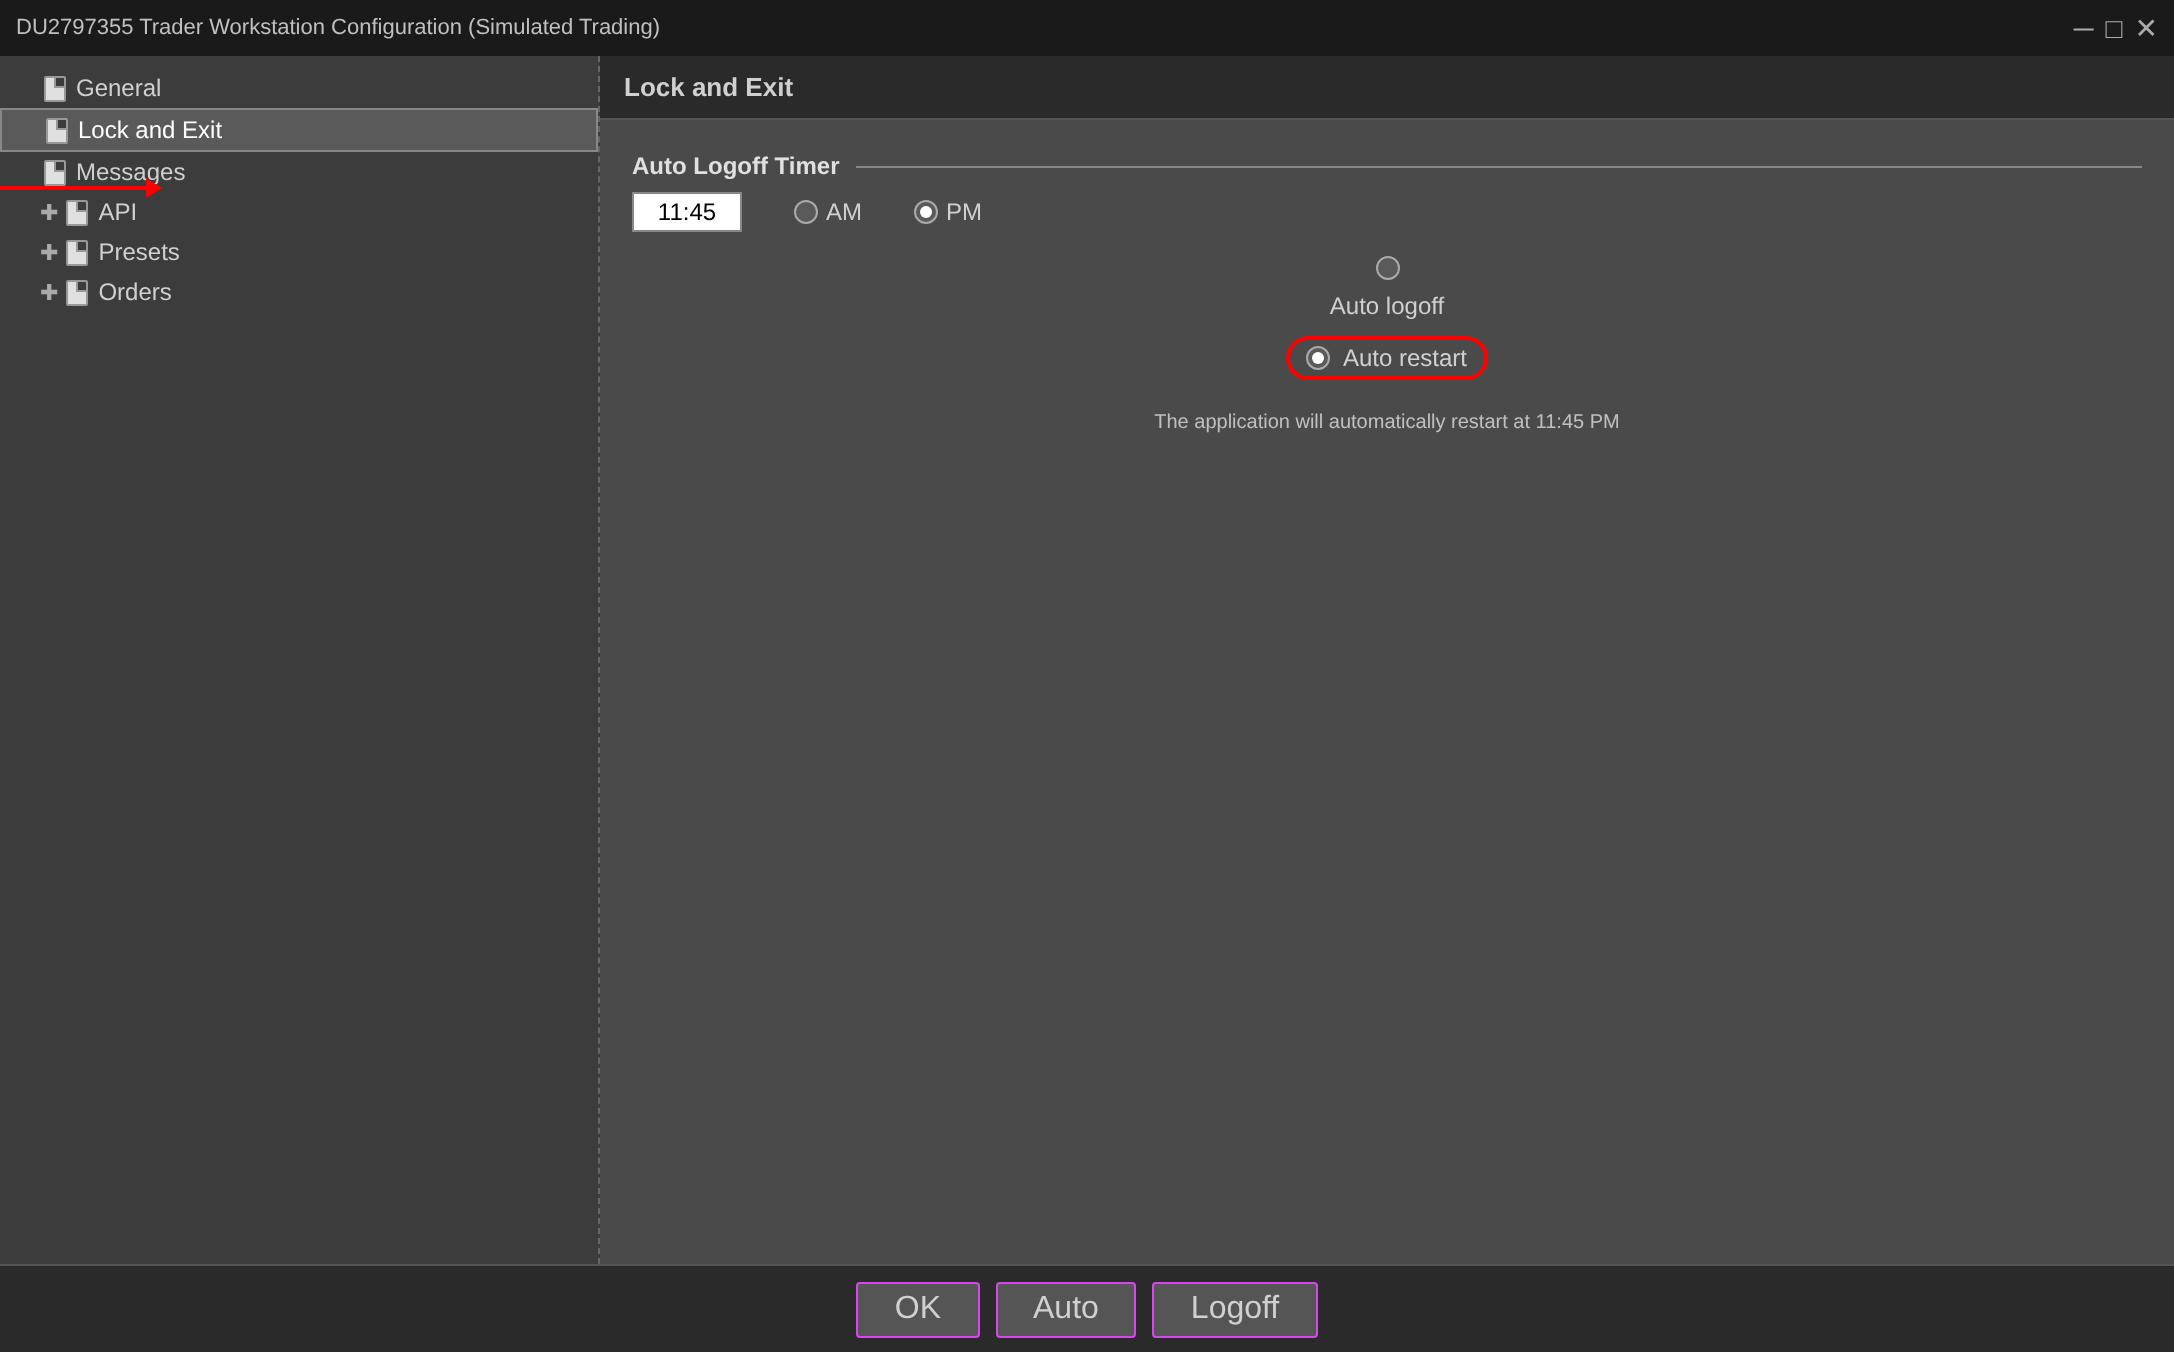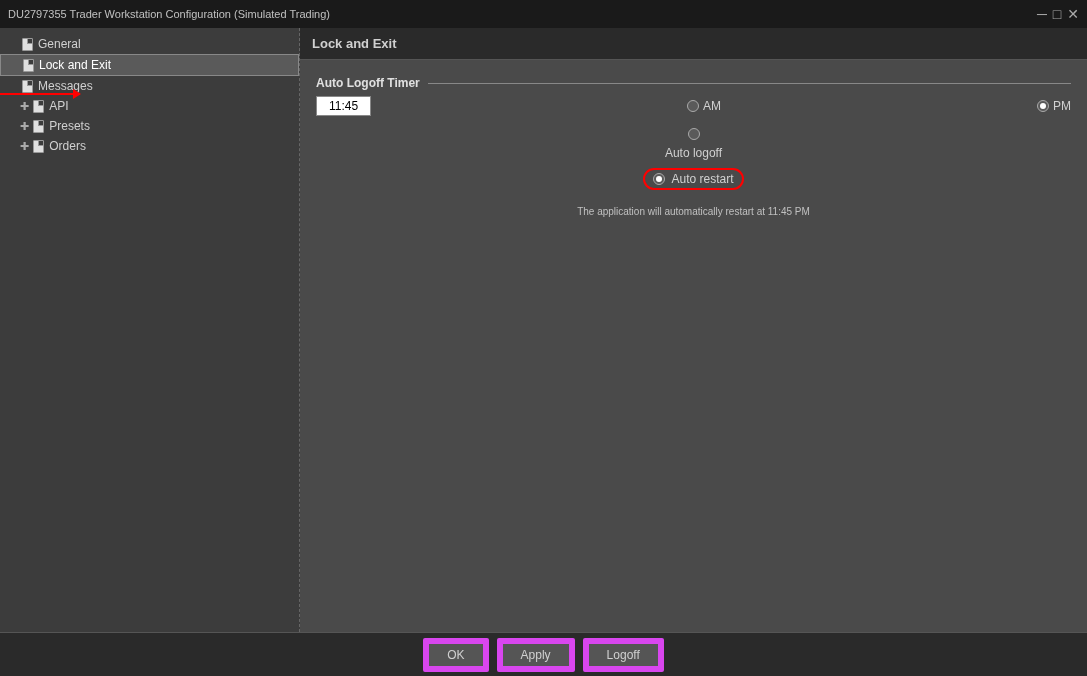--- a/index.html
+++ b/index.html
@@ -155,23 +155,22 @@
 
     .section-subtitle {
       font-size: 11px;
       color: #c0c0c0;
       margin-bottom: 8px;
     }
 
     .time-row {
       display: flex;
       align-items: center;
-      gap: 10px;
+      gap: 26px;
       margin-bottom: 12px;
-      justify-content: space-between;
     }
 
     .time-input {
       background: #fff;
       color: #000;
       border: 1px solid #888;
       padding: 2px 6px;
       font-size: 12px;
       width: 55px;
       text-align: center;
@@ -255,23 +254,23 @@
       display: flex;
       align-items: center;
       justify-content: center;
       gap: 8px;
       border-top: 1px solid #555;
     }
 
     .btn {
       background: #555;
       color: #d0d0d0;
-      border: 6px solid #d946ef;
+      border: 1px solid #d946ef;
       padding: 4px 18px;
-      font-size: 12px;
+      font-size: 16px;
       cursor: pointer;
       min-width: 60px;
       text-align: center;
       border-radius: 2px;
     }
   </style>
 </head>
 <body>
 
 <div class="title-bar">
@@ -377,15 +376,15 @@
       </div>
 
       <div class="info-text">The application will automatically restart at 11:45 PM</div>
 
     </div>
   </div>
 </div>
 
 <div class="bottom-bar">
   <button class="btn">OK</button>
-  <button class="btn">Apply</button>
+  <button class="btn">Auto</button>
   <button class="btn">Logoff</button>
 </div>
 
 </body></html>

